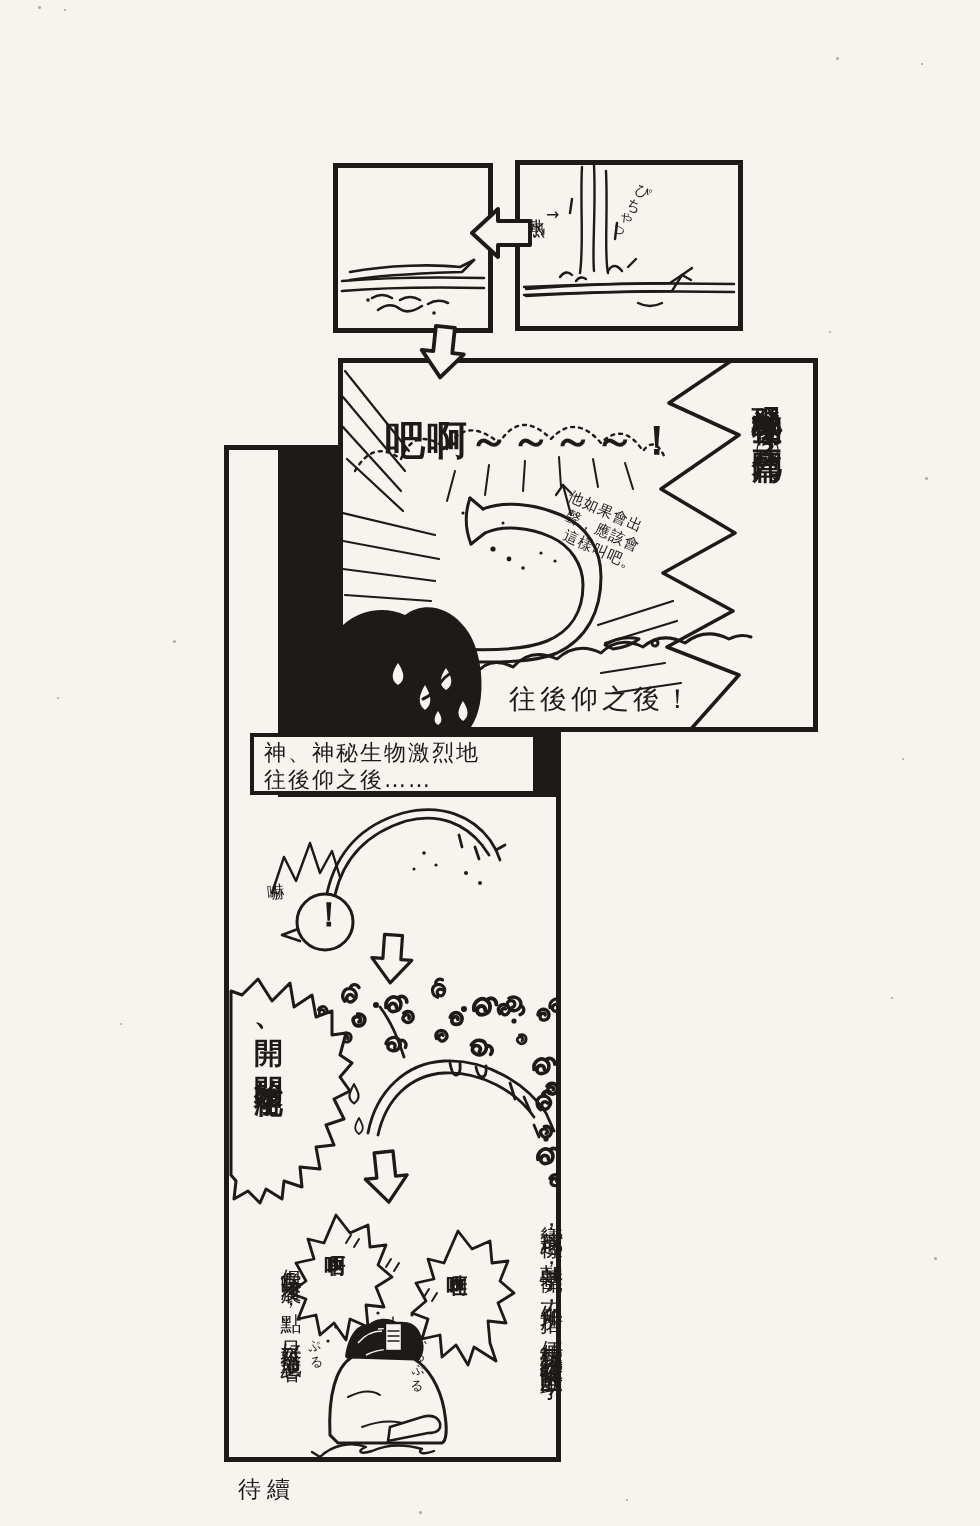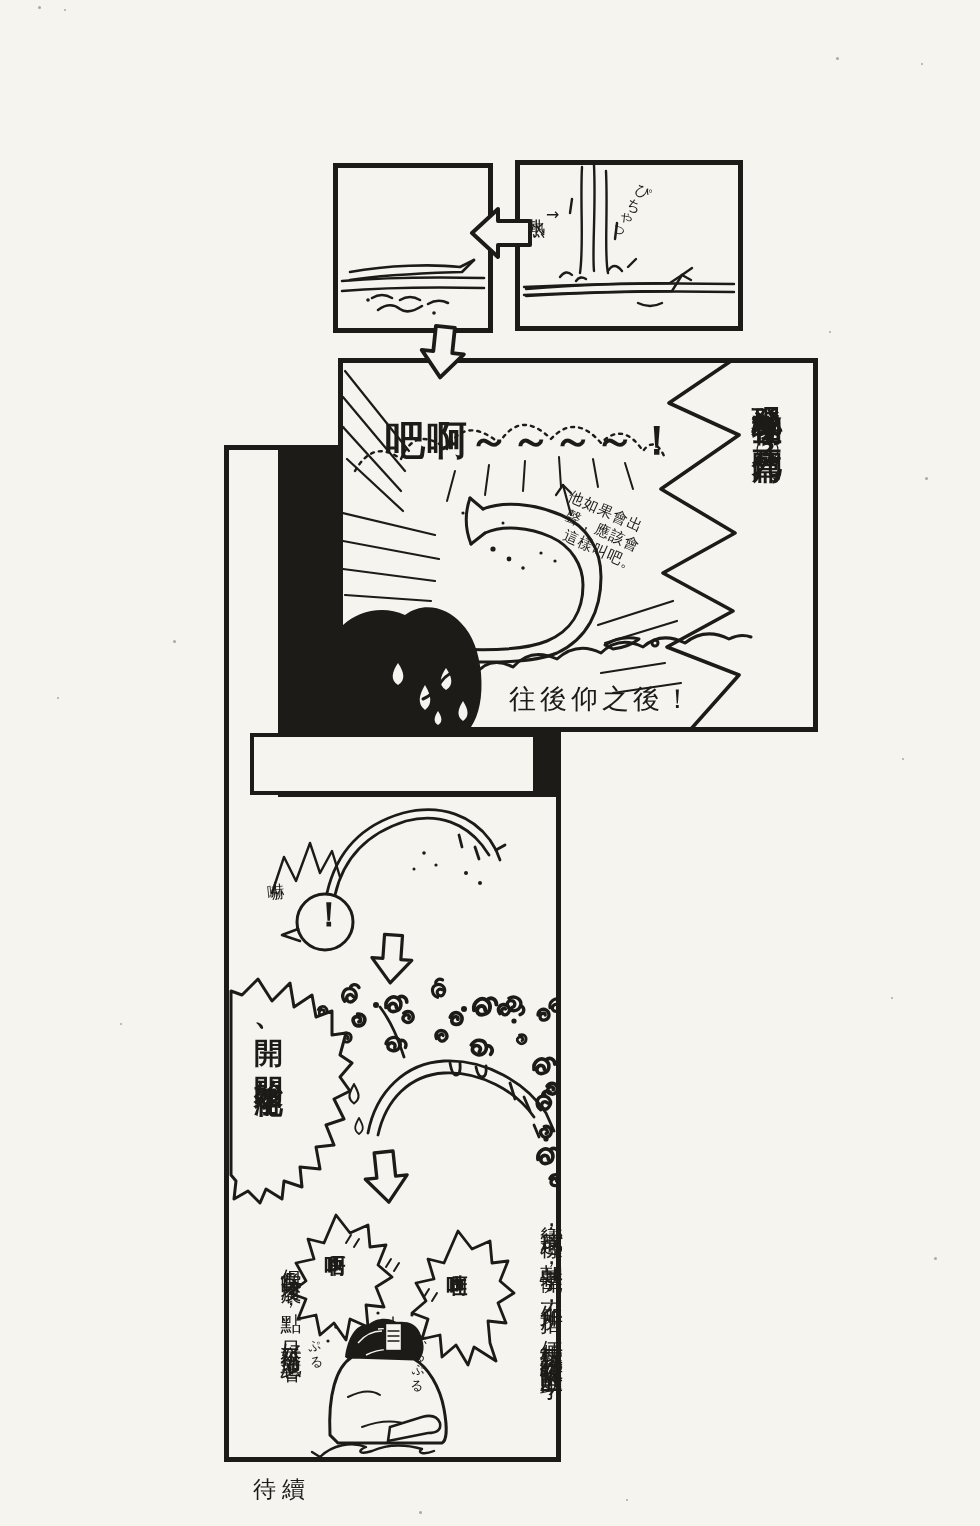--- a/index.html
+++ b/index.html
@@ -116,20 +116,22 @@
       <div style="margin-left:5px;">聲，應該會</div>
       <div style="margin-left:11px;">這樣叫吧。</div>
     </div>
 
     <div class="abs" style="left:166px;top:318px;font-size:27px;letter-spacing:4px;">往後仰之後！</div>
 
     <div class="abs vtext" style="left:402px;top:19px;height:356px;width:42px;font-size:30px;font-weight:bold;letter-spacing:2px;">發現神秘生物！死鬥篇②</div>
   </div>
 
   <div class="caption-box" style="left:250px;top:733px;width:287px;height:62px;padding:2px 10px;">
+    <div style="font-size:22px;line-height:27px;letter-spacing:2px;">神、神秘生物激烈地</div>
+    <div style="font-size:22px;line-height:27px;letter-spacing:2px;">往後仰之後……</div>
   </div>
 
   <div class="panel" style="left:333px;top:163px;width:160px;height:170px;">
     <svg width="150" height="160" viewBox="0 0 150 160">
       <g class="ink" stroke-width="2.6">
         <path d="M4,113 C40,110 100,109 146,110"></path>
         <path d="M4,123 C40,120 100,119 146,120"></path>
         <path d="M12,104 C50,97 95,96 122,99 L136,92"></path>
         <path d="M12,112 C50,106 95,105 124,104 L136,92"></path>
         <path d="M34,130 Q44,124 54,130"></path>
@@ -312,15 +314,15 @@
   <div class="abs vtext upright" style="left:449px;top:1208px;height:214px;width:116px;font-size:23px;letter-spacing:3px;line-height:27px;">變成這樣，朝基慌了，不知所措，便想打電話給住在附近的助手，</div>
 
   <div class="abs vtext" style="left:321px;top:1238px;font-size:21px;letter-spacing:2px;font-weight:bold;">唔啊！</div>
   <div class="abs vtext" style="left:443px;top:1258px;font-size:21px;letter-spacing:2px;font-weight:bold;">哇啊！</div>
 
   <div class="abs vtext upright" style="left:246px;top:1252px;height:220px;width:58px;font-size:21px;letter-spacing:3px;line-height:27px;">但當時才凌晨5點，只好拼了命地忍著。</div>
 
   <div class="abs vtext" style="left:305px;top:1332px;font-size:13px;transform:rotate(-8deg);">ぷる</div>
   <div class="abs vtext" style="left:410px;top:1326px;font-size:13px;transform:rotate(5deg);">ぷるぷる</div>
 
-  <div class="abs" style="left:253px;top:1474px;font-size:23px;letter-spacing:6px;">待續</div>
+  <div class="abs" style="left:238px;top:1474px;font-size:23px;letter-spacing:6px;">待續</div>
 
 </div>
 
 </body></html>

